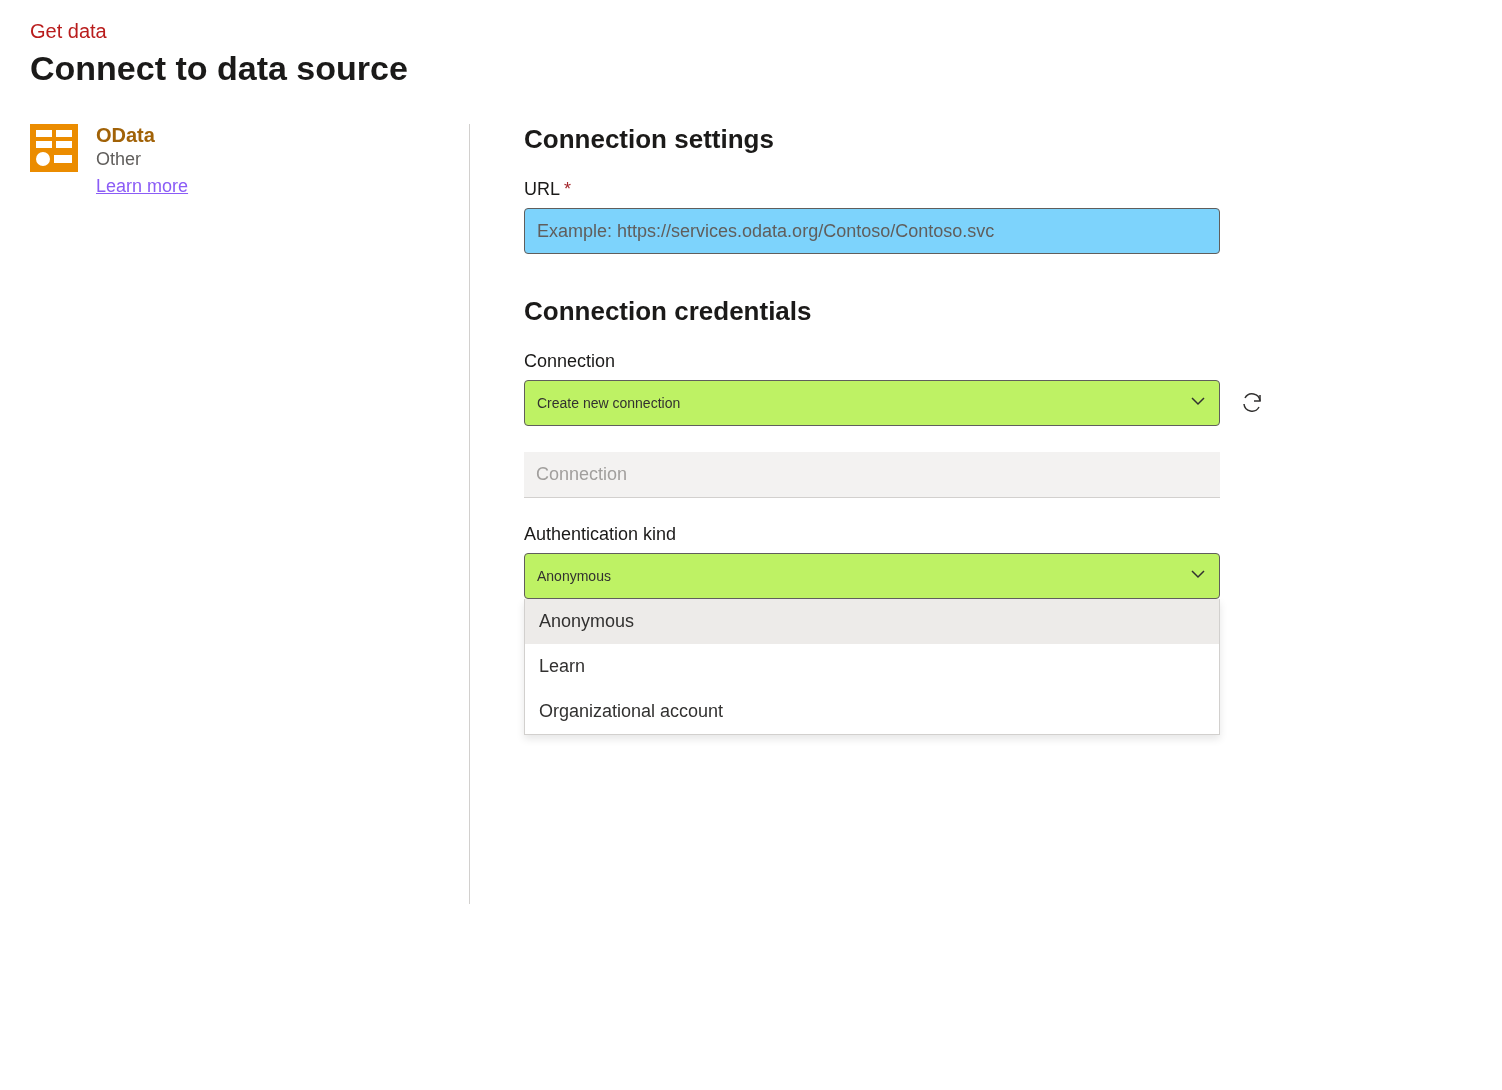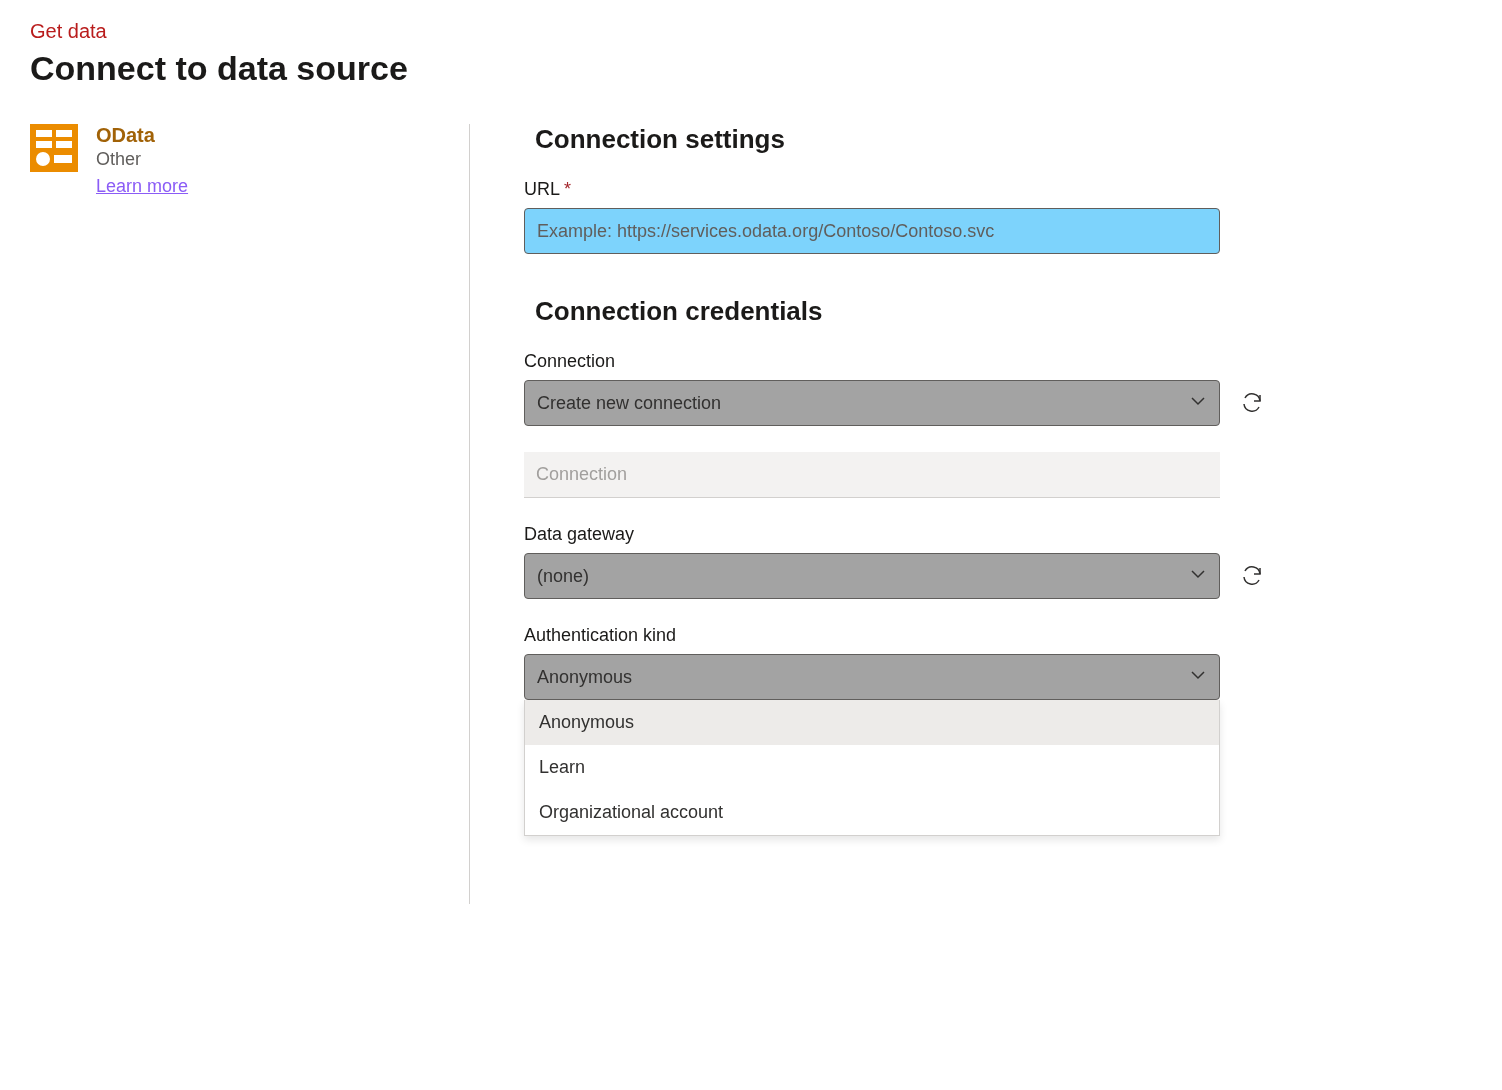--- a/index.html
+++ b/index.html
@@ -100,21 +100,20 @@
     .main {
       flex: 1;
       padding-left: 54px;
       padding-right: 20px;
     }
     .section-heading {
       font-size: 26px;
       font-weight: 700;
       color: #1b1a19;
       margin-bottom: 24px;
-      margin-left: 11px;
     }
     .field-group {
       margin-bottom: 26px;
     }
     .field-label {
       font-size: 18px;
       font-weight: 400;
       color: #1b1a19;
       margin-bottom: 8px;
       display: block;
@@ -161,24 +160,24 @@
       position: relative;
       width: 100%;
       max-width: 696px;
     }
     .select-input {
       width: 100%;
       height: 46px;
       border: 1px solid #605e5c;
       border-radius: 4px;
       padding: 0 40px 0 12px;
-      font-size: 18px;
+      font-size: 14px;
       font-family: inherit;
       color: #323130;
-      background: #a3a3a3;
+      background: #bef264;
       display: flex;
       align-items: center;
       cursor: pointer;
     }
     .chevron {
       position: absolute;
       right: 14px;
       top: 50%;
       transform: translateY(-50%);
       pointer-events: none;
@@ -287,41 +286,20 @@
               <path d="M4 13 a8 8 0 0 0 15 3 M20 10 a8 8 0 0 0 -15 -3"></path>
             </svg>
         </div>
       </div>
     </div>
 
     <div class="field-group">
       <input type="text" class="text-input disabled" disabled="" placeholder="Connection" style="">
     </div>
 
-    <div class="field-group">
-      <label class="field-label">Data gateway</label>
-      <div class="select-row">
-        <div class="select-wrap">
-          <div class="select-input">
-            <span>(none)</span>
-          </div>
-          <span class="chevron">
-            <svg viewBox="0 0 16 16">
-                <polyline points="2,5 8,11 14,5"></polyline>
-              </svg>
-          </span>
-        </div>
-        <div class="refresh-btn">
-          <svg viewBox="0 0 24 24">
-              <path d="M20 4 L20 10 L14 10"></path>
-              <path d="M4 13 a8 8 0 0 0 15 3 M20 10 a8 8 0 0 0 -15 -3"></path>
-            </svg>
-        </div>
-      </div>
-    </div>
 
     <div class="field-group" style="margin-bottom:0;">
       <label class="field-label">Authentication kind</label>
       <div class="select-wrap">
         <div class="select-input">
           <span>Anonymous</span>
         </div>
         <span class="chevron">
           <svg viewBox="0 0 16 16">
               <polyline points="2,5 8,11 14,5"></polyline>

